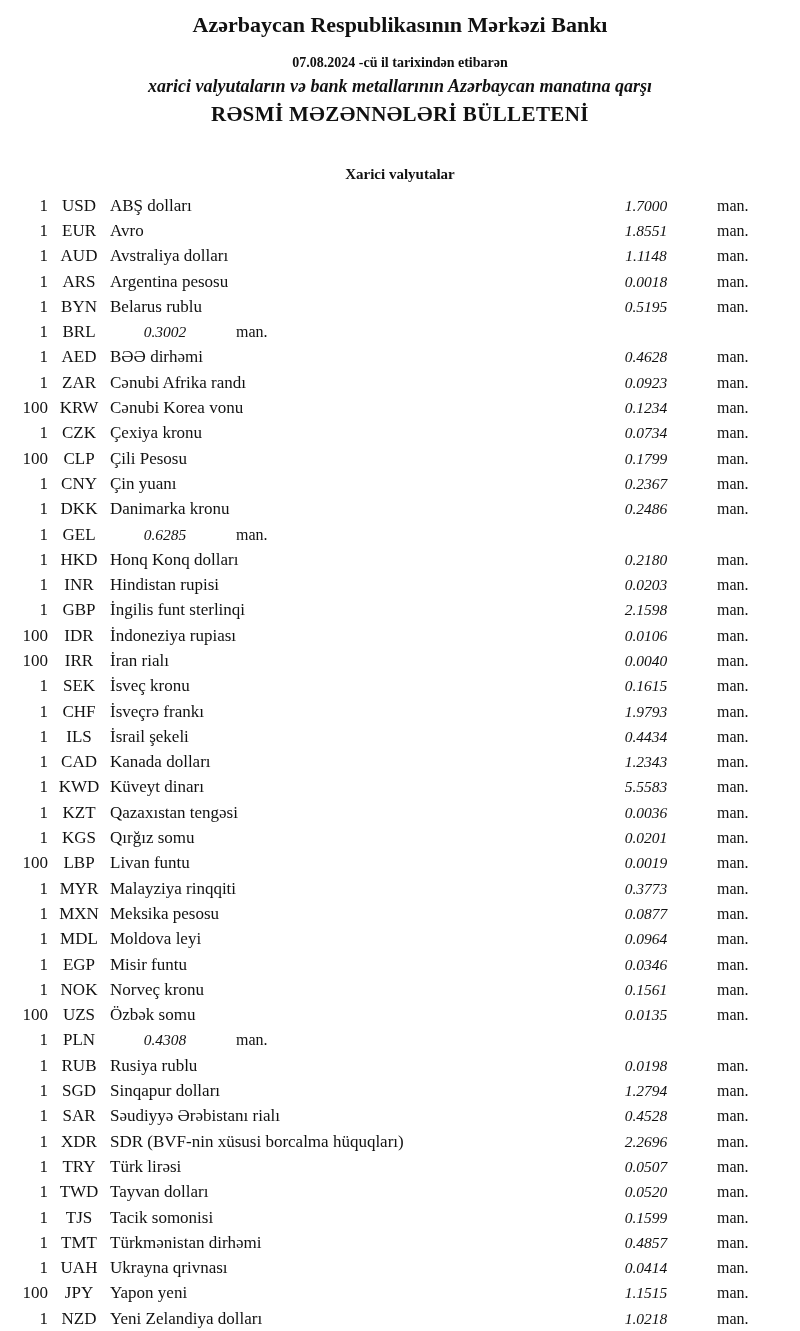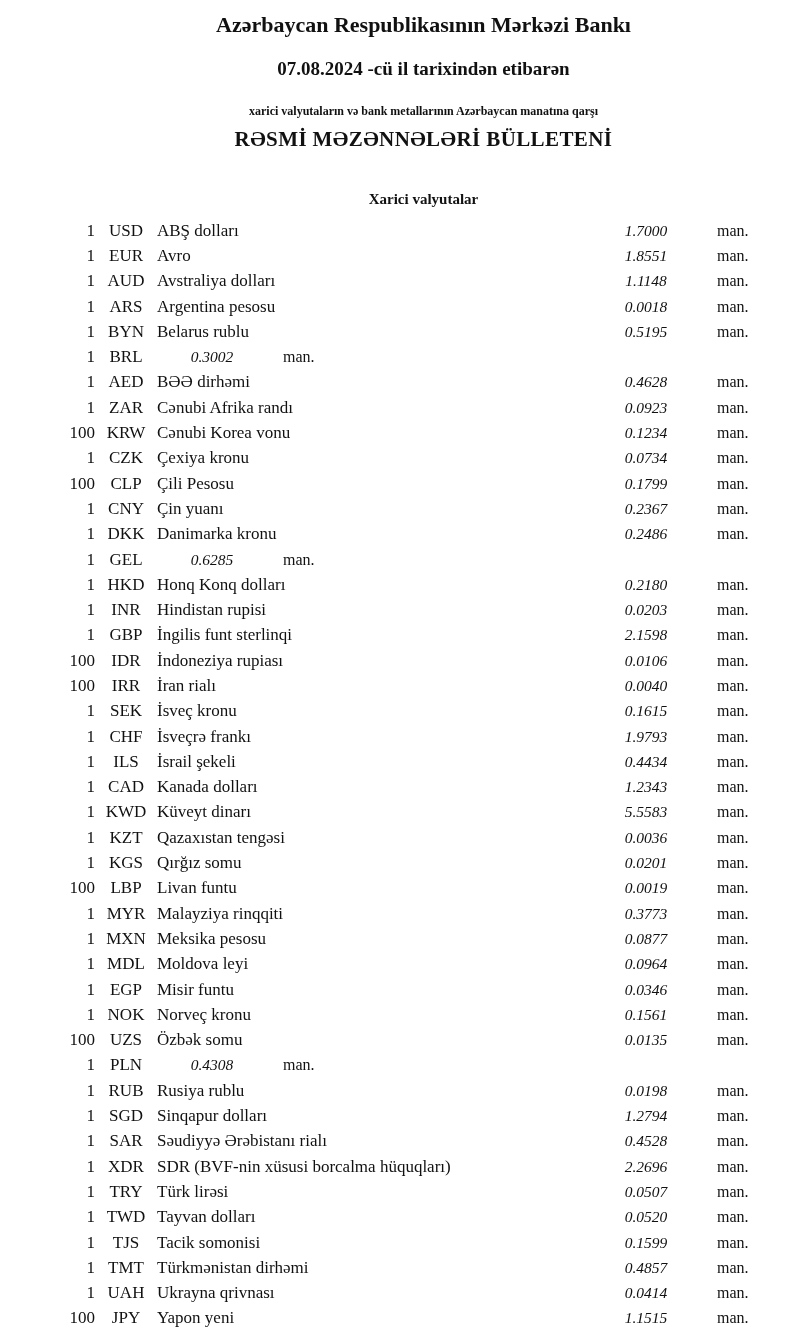--- a/index.html
+++ b/index.html
@@ -10,41 +10,41 @@
   .page {
     position: relative;
     width: 800px;
     height: 1331px;
     margin: 0 auto;
     background: #ffffff;
     color: #111111;
     font-family: "Liberation Serif", "DejaVu Serif", serif;
     overflow: hidden;
     box-sizing: border-box;
-    padding-left: 47px;
   }
   .doc-header { text-align: center; }
   .doc-title {
     margin: 0;
     padding-top: 11px;
     font-size: 22px;
     line-height: 28px;
     font-weight: bold;
   }
   .doc-date {
-    margin-top: 21px;
-    font-size: 19px;
+    margin-top: 15px;
+    font-size: 14px;
     line-height: 18px;
     font-weight: bold;
   }
   .doc-subtitle {
-    margin-top: 23px;
-    font-size: 12px;
+    margin-top: 4px;
+    font-size: 18px;
     line-height: 20px;
     font-weight: bold;
+    font-style: italic;
   }
   .doc-bulletin {
     margin-top: 8px;
     font-size: 21px;
     line-height: 20px;
     font-weight: bold;
     letter-spacing: 0.4px;
   }
   .section-title {
     margin-top: 40px;

